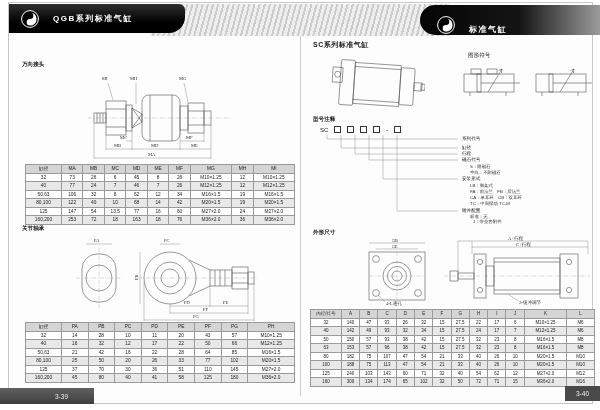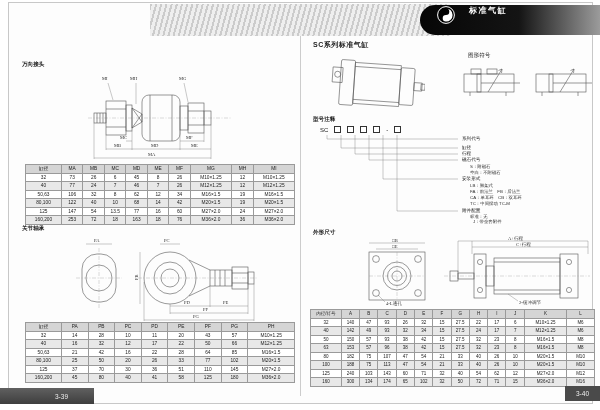--- a/index.html
+++ b/index.html
@@ -8,21 +8,21 @@
   .paper{position:absolute;left:8px;top:2px;width:585px;height:402px;border:1px solid #c8c8c8;
          background:#fdfdfd;box-sizing:border-box}
   .divider{position:absolute;left:300px;top:36px;width:1px;height:360px;background:#ccc}
   .stripes{position:absolute;left:150px;top:4px;width:300px;height:32px;
            background:repeating-linear-gradient(105deg,#c3c3c3 0 2px,#ececec 2px 5px);opacity:.85}
   .hdrL{position:absolute;left:9px;top:4px;width:176px;height:29px;
         background:linear-gradient(180deg,#2e2e2e,#000 65%);border-radius:0 6px 16px 0;
         display:flex;align-items:center}
   .hdrR{position:absolute;left:420px;top:5px;width:180px;height:30px;
         background:linear-gradient(90deg,#060606 0,#141414 55%,#9b9b9b 100%);
-        border-radius:16px 0 0 16px;display:flex;align-items:flex-start}
+        border-radius:16px 0 0 16px;display:flex;align-items:flex-end}
   .hdr-title{color:#fff;font-size:8px;font-weight:bold;letter-spacing:1.5px;margin-left:13px;white-space:nowrap}
   .logo{margin-left:11px;flex:0 0 auto}
   .seclabel{position:absolute;font-size:5.6px;font-weight:bold;color:#111;white-space:nowrap}
   .sctitle{position:absolute;left:313px;top:40px;font-size:7px;font-weight:bold;letter-spacing:.5px}
   .t{position:absolute;border-collapse:collapse;table-layout:fixed;background:#fff}
   .t th,.t td{border:.5px solid #9a9a9a;text-align:center;padding:0;font-weight:normal;
               overflow:hidden;white-space:nowrap;height:7.5px;line-height:7.5px}
   .t th{background:#d5d5d5}
   .t tbody tr:nth-child(even){background:#e8e8e8}
   .t1{left:25px;top:164px;width:270px;font-size:4.8px}
@@ -48,20 +48,27 @@
   .pnR{position:absolute;left:565px;top:386px;width:35px;height:15px;background:#4a4a4a;color:#eee;
        font-size:6.5px;display:flex;align-items:center;justify-content:center}
 </style>
 </head>
 <body>
 
 <div class="canvas">
   <div class="paper"></div>
   <div class="stripes"></div>
 
+  <div class="hdrL">
+    <svg class="logo" width="20" height="20" viewBox="0 0 20 20">
+      <circle cx="10" cy="10" r="8.4" fill="#000" stroke="#fff" stroke-width="1"></circle>
+      <path d="M10,3.4 a6.6,6.6 0 0 1 0,13.2 a3.3,3.3 0 0 1 0,-6.6 a3.3,3.3 0 0 0 0,-6.6 z" fill="#fff"></path>
+    </svg>
+    <span class="hdr-title">QGB系列标准气缸</span>
+  </div>
 
   <div class="hdrR">
     <svg class="logo" style="margin-left:16px" width="20" height="20" viewBox="0 0 20 20">
       <circle cx="10" cy="10" r="8.4" fill="#000" stroke="#fff" stroke-width="1"></circle>
       <path d="M10,3.4 a6.6,6.6 0 0 1 0,13.2 a3.3,3.3 0 0 1 0,-6.6 a3.3,3.3 0 0 0 0,-6.6 z" fill="#fff"></path>
     </svg>
     <span class="hdr-title">标准气缸</span>
   </div>
 
   <div class="divider"></div>

